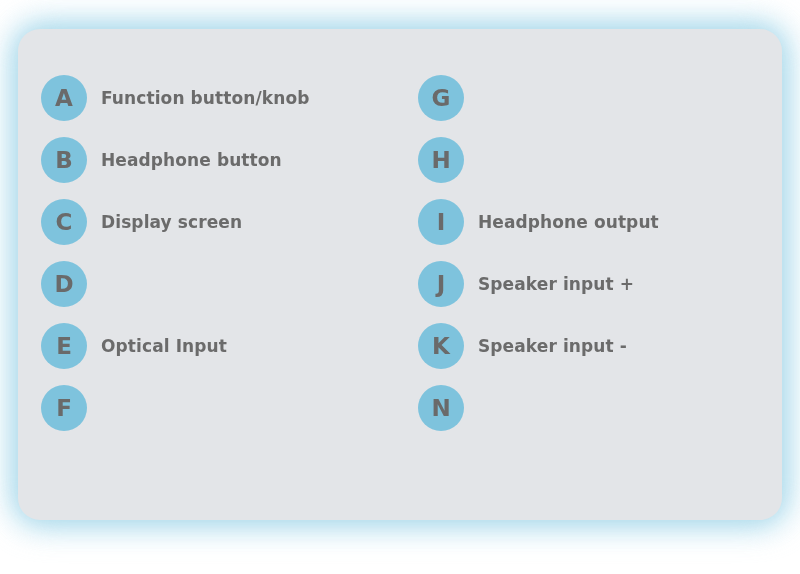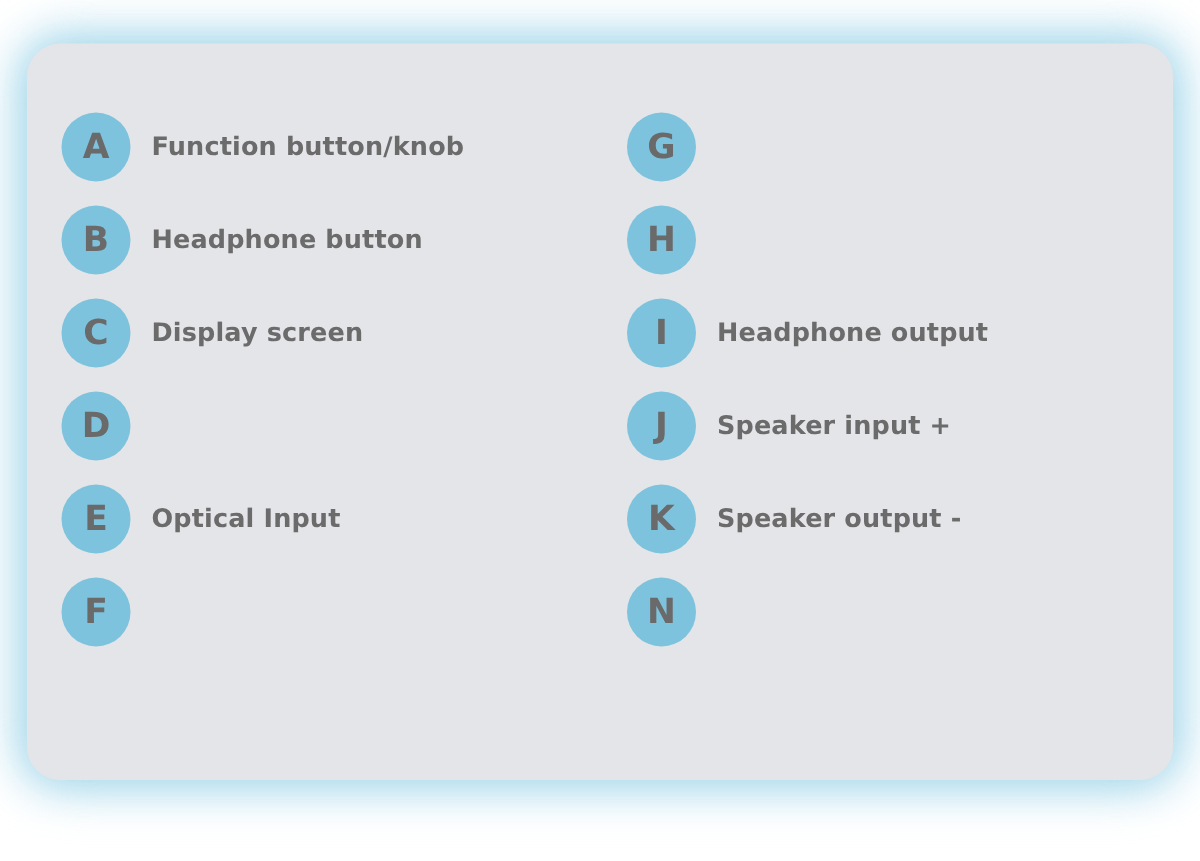--- a/index.html
+++ b/index.html
@@ -158,21 +158,21 @@
           <div class="rowlabel">Headphone output</div>
         </div>
 
         <div class="row">
           <div class="badge">J</div>
           <div class="rowlabel">Speaker input +</div>
         </div>
 
         <div class="row">
           <div class="badge">K</div>
-          <div class="rowlabel">Speaker output -</div>
+          <div class="rowlabel">Speaker input -</div>
         </div>
 
         <div class="row">
           <div class="badge">N</div>
         </div>
 
       </div>
 
     </div>
   </div>

